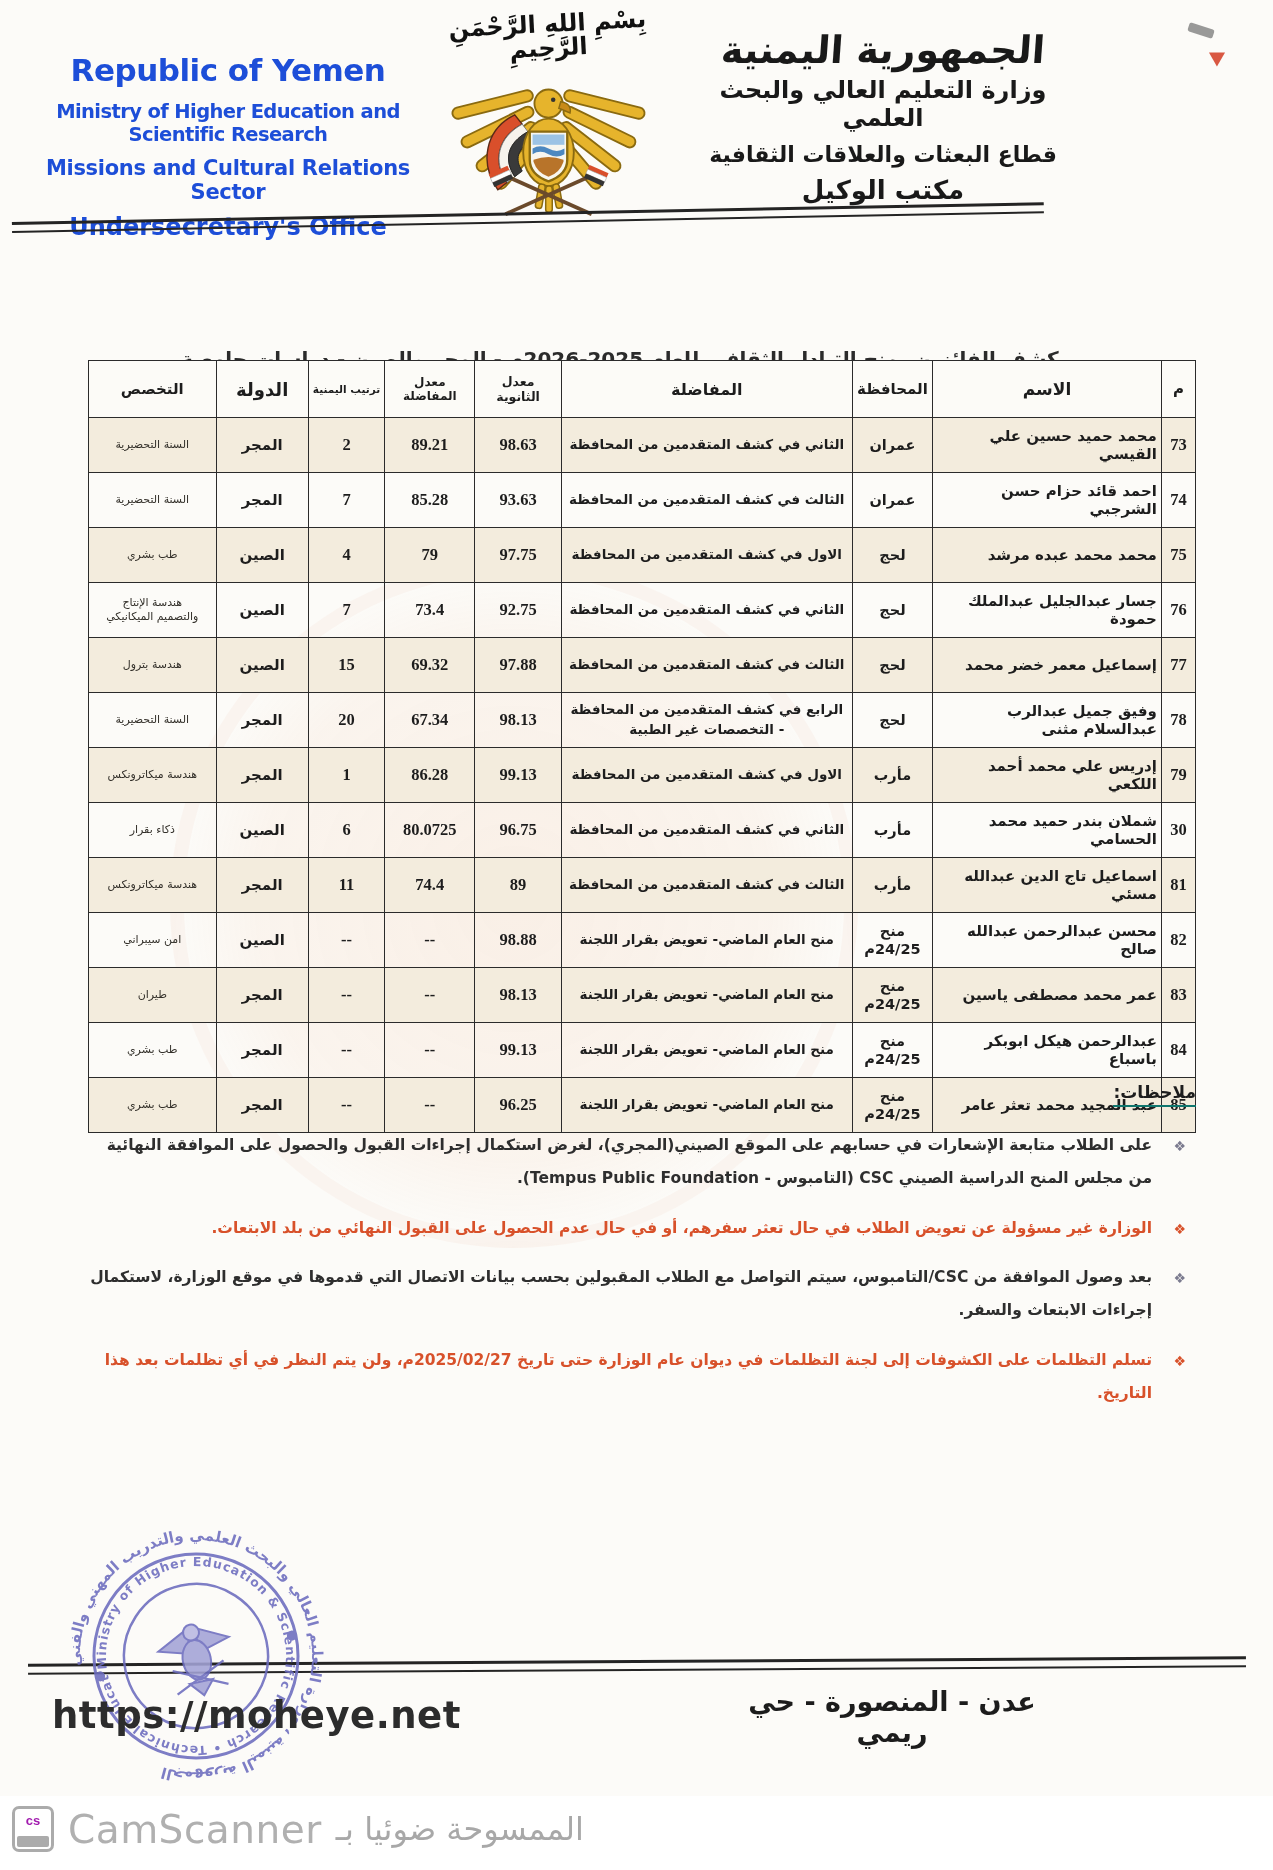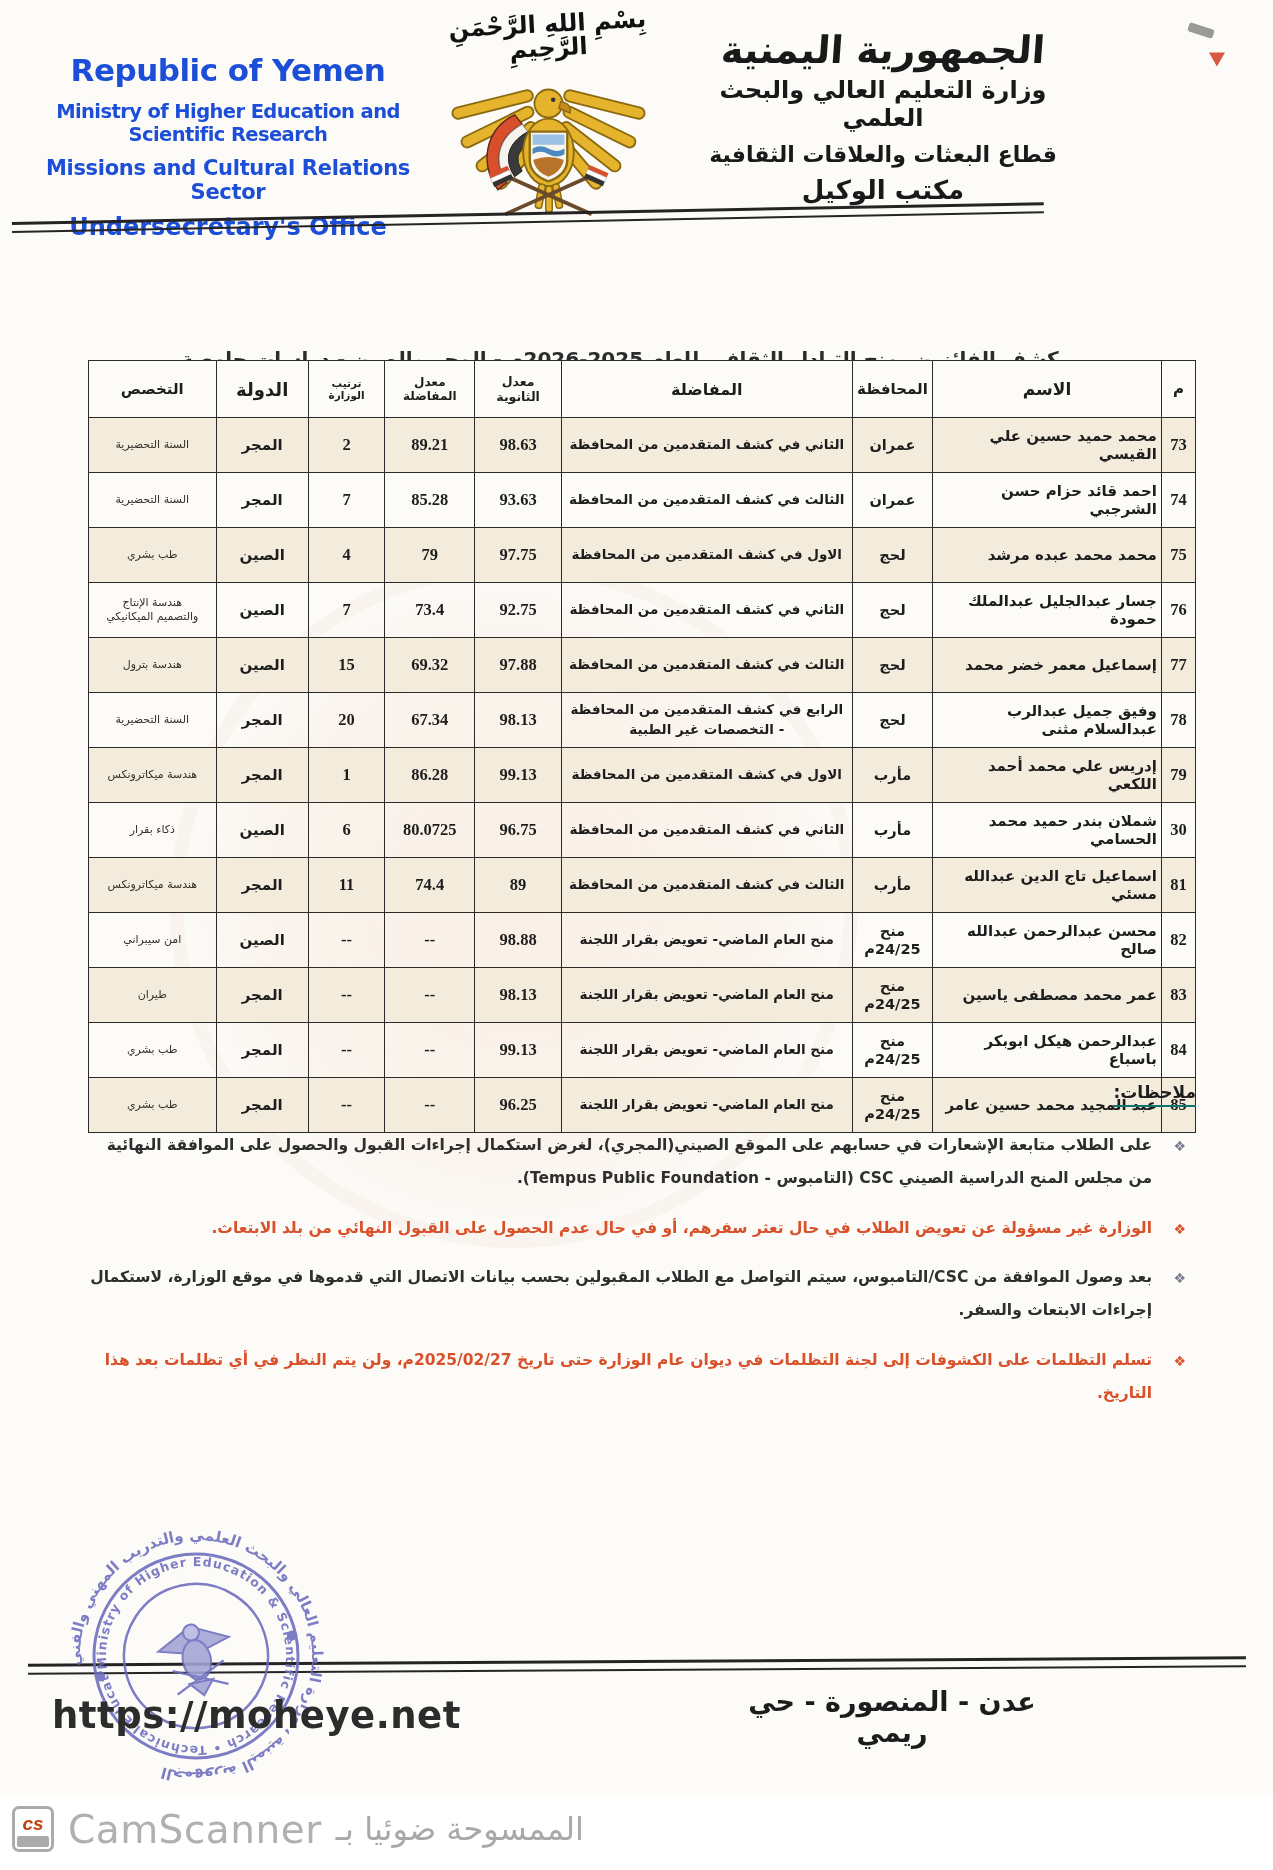--- a/index.html
+++ b/index.html
@@ -58,21 +58,21 @@
   .note-red .note-bullet{color:#d8512a;}
   
   .rule-footer{position:absolute;left:28px;top:1660px;width:1218px;transform:rotate(-.35deg);z-index:1;}
   .site-url{position:absolute;left:52px;top:1694px;font-size:37px;font-weight:bold;color:#2c2c2c;letter-spacing:.5px;z-index:3;}
   .address{position:absolute;left:742px;top:1686px;width:300px;direction:rtl;text-align:center;font-size:27px;font-weight:bold;color:#1c1c1c;}
   .stamp{position:absolute;left:58px;top:1518px;z-index:2;opacity:.88;transform:rotate(-12deg);}
   
   .cs-strip{position:absolute;left:0;top:1796px;width:1273px;height:74px;background:#ffffff;}
   .cs-row{position:absolute;left:12px;top:10px;display:flex;align-items:center;gap:14px;color:#ababab;}
   .cs-badge{width:42px;height:46px;border:3px solid #ababab;border-radius:7px;position:relative;box-sizing:border-box;}
-  .cs-badge .cs-letters{position:absolute;left:0;right:0;top:4px;text-align:center;font-size:19px;font-weight:bold;color:#c2410c;font-family:"Liberation Sans",sans-serif;font-style:italic;}
+  .cs-badge .cs-letters{position:absolute;left:0;right:0;top:4px;text-align:center;font-size:13px;font-weight:bold;color:#a21caf;font-family:"Liberation Sans",sans-serif;}
   .cs-badge .cs-bar{position:absolute;left:2px;right:2px;bottom:2px;height:11px;background:#ababab;border-radius:2px;}
   .cs-brand{font-size:39px;color:#b0b0b0;letter-spacing:.5px;}
   .cs-arabic{font-size:32px;color:#a8a8a8;direction:rtl;}
 </style>
 </head>
 <body>
 
 <div class="page">
 
   <div class="header-en">
@@ -165,21 +165,21 @@
         <col class="col-major">
     </colgroup>
     <thead>
         <tr>
           <th class="col-num">م</th>
           <th class="col-name">الاسم</th>
           <th class="col-gov">المحافظة</th>
           <th class="col-criteria">المفاضلة</th>
           <th class="col-hs">معدل الثانوية</th>
           <th class="col-comp">معدل المفاضلة</th>
-          <th class="col-rank">ترتيب الوزارة</th>
+          <th class="col-rank">ترتيب اليمنية</th>
           <th class="col-country">الدولة</th>
           <th class="col-major">التخصص</th>
         </tr>
       </thead>
     <tbody>
         <tr class="row-stripe">
           <td class="col-num">73</td>
           <td class="col-name">محمد حميد حسين علي القيسي</td>
           <td class="col-gov">عمران</td>
           <td class="col-criteria">الثاني في كشف المتقدمين من المحافظة</td>
@@ -309,21 +309,21 @@
 24/25م</td>
           <td class="col-criteria">منح العام الماضي- تعويض بقرار اللجنة</td>
           <td class="col-hs">99.13</td>
           <td class="col-comp">--</td>
           <td class="col-rank">--</td>
           <td class="col-country">المجر</td>
           <td class="col-major">طب بشري</td>
         </tr>
         <tr class="row-stripe">
           <td class="col-num">85</td>
-          <td class="col-name">عبد المجيد محمد حسين عامر</td>
+          <td class="col-name">عبد المجيد محمد تعثر عامر</td>
           <td class="col-gov">منح
 24/25م</td>
           <td class="col-criteria">منح العام الماضي- تعويض بقرار اللجنة</td>
           <td class="col-hs">96.25</td>
           <td class="col-comp">--</td>
           <td class="col-rank">--</td>
           <td class="col-country">المجر</td>
           <td class="col-major">طب بشري</td>
         </tr>
       </tbody>

